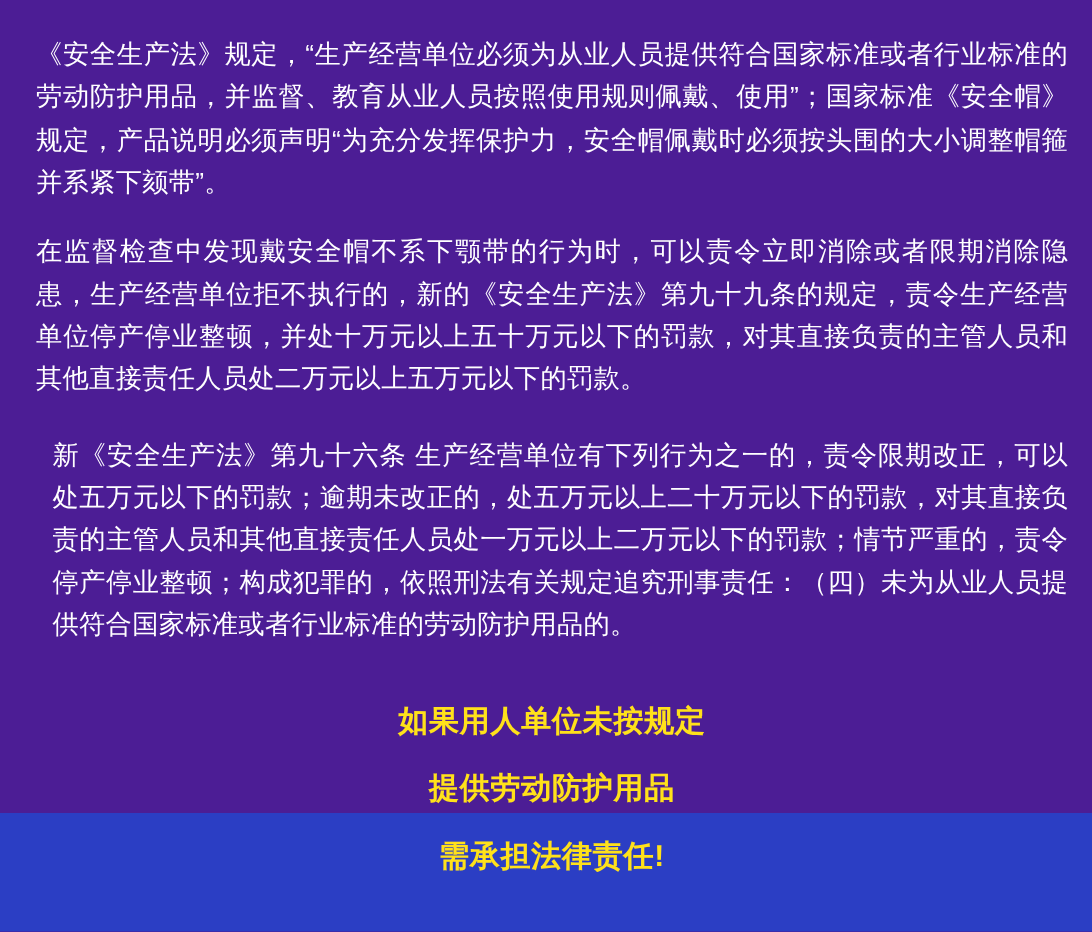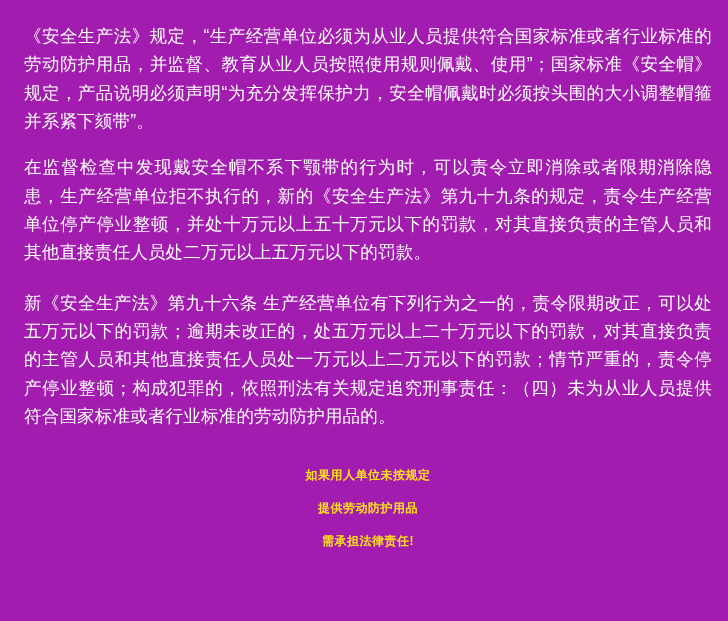--- a/index.html
+++ b/index.html
@@ -9,47 +9,48 @@
   body {
     width: 728px;
     height: 621px;
     background: #2b3ec4;
     font-family: "Liberation Sans", "DejaVu Sans", sans-serif;
     overflow: hidden;
   }
   .slide {
     position: relative;
     width: 728px;
-    height: 621px;
-    background: #a21caf;
+    height: 542px;
+    background: #4c1d95;
     box-sizing: border-box;
     padding: 22px 16px 0 24px;
   }
   .para {
     color: #ffffff;
     font-size: 17.5px;
     line-height: 1.62;
     text-align: justify;
     text-justify: inter-ideograph;
     margin: 0 0 18px 0;
     letter-spacing: 0.2px;
   }
   .para.p2 {
     margin-top: 6px;
   }
   .para.p3 {
     margin-top: 22px;
+    margin-left: 11px;
   }
   .highlight-block {
     margin-top: 36px;
     text-align: center;
   }
   .hl-line {
     color: #ffe11a;
-    font-size: 12px;
+    font-size: 20px;
     font-weight: bold;
     line-height: 1.55;
     margin: 0 0 14px 0;
     letter-spacing: 0.5px;
   }
   .hl-line:last-child {
     margin-bottom: 16px;
   }
 </style>
 </head>

